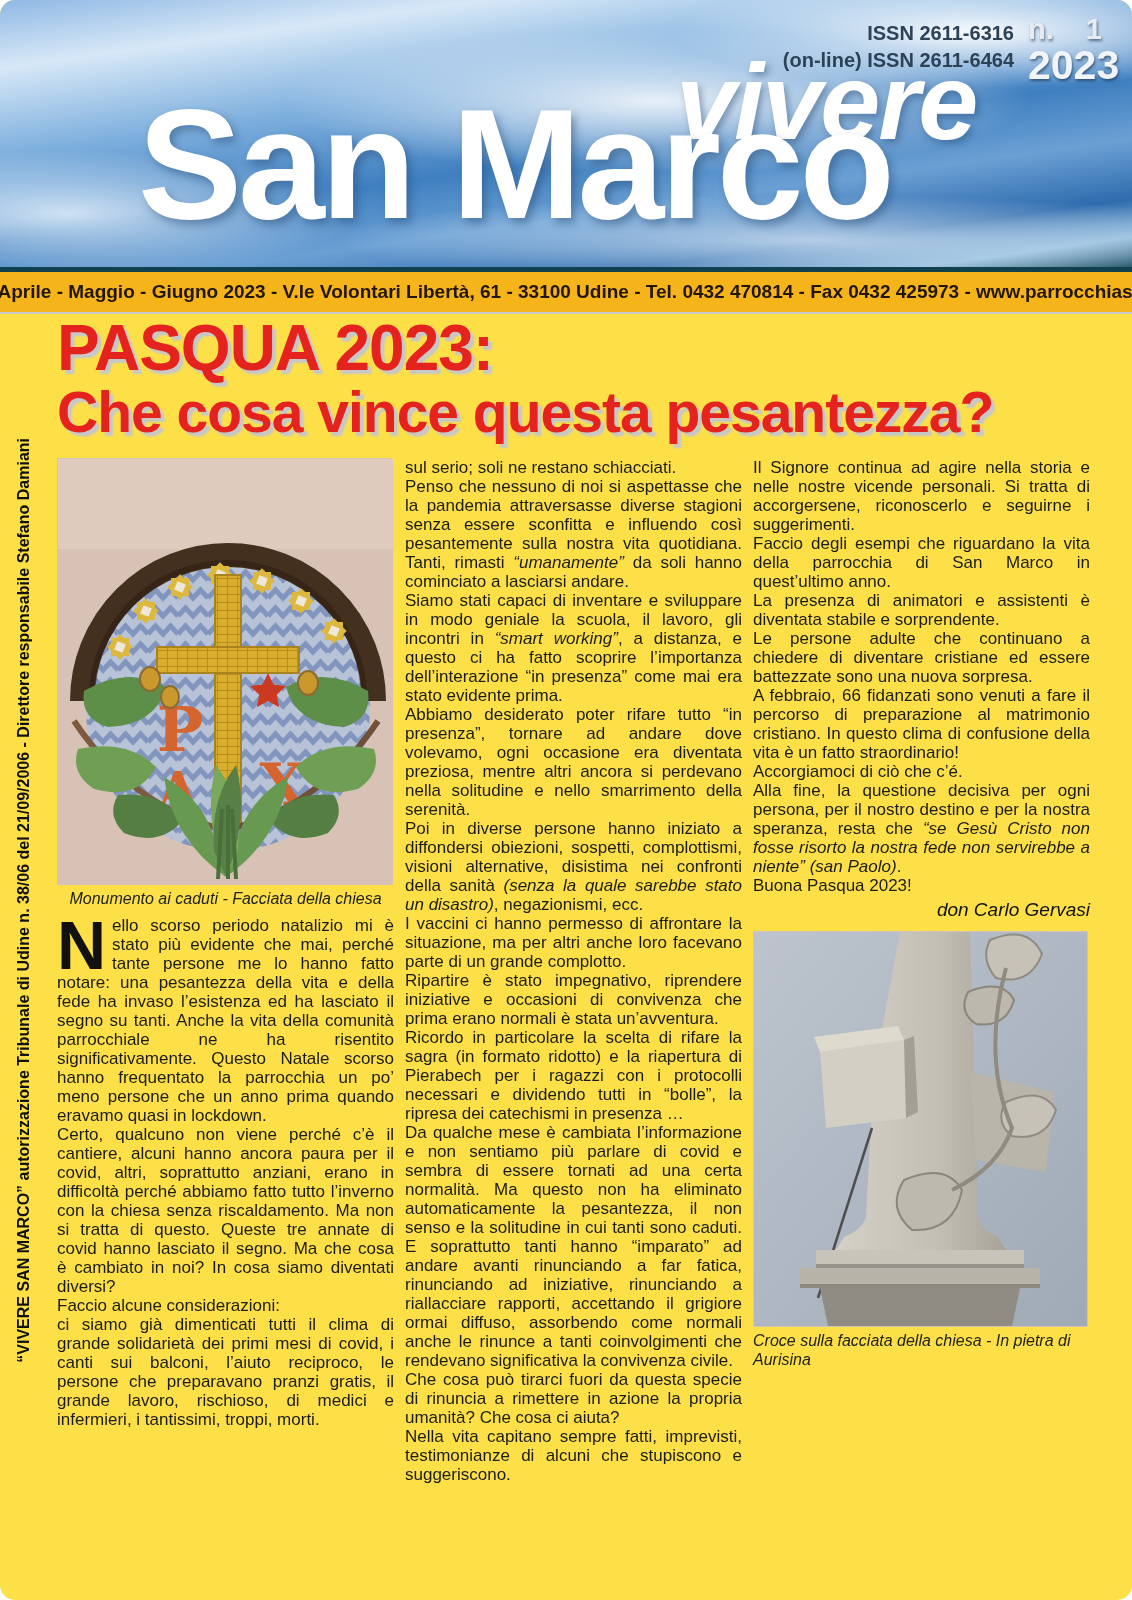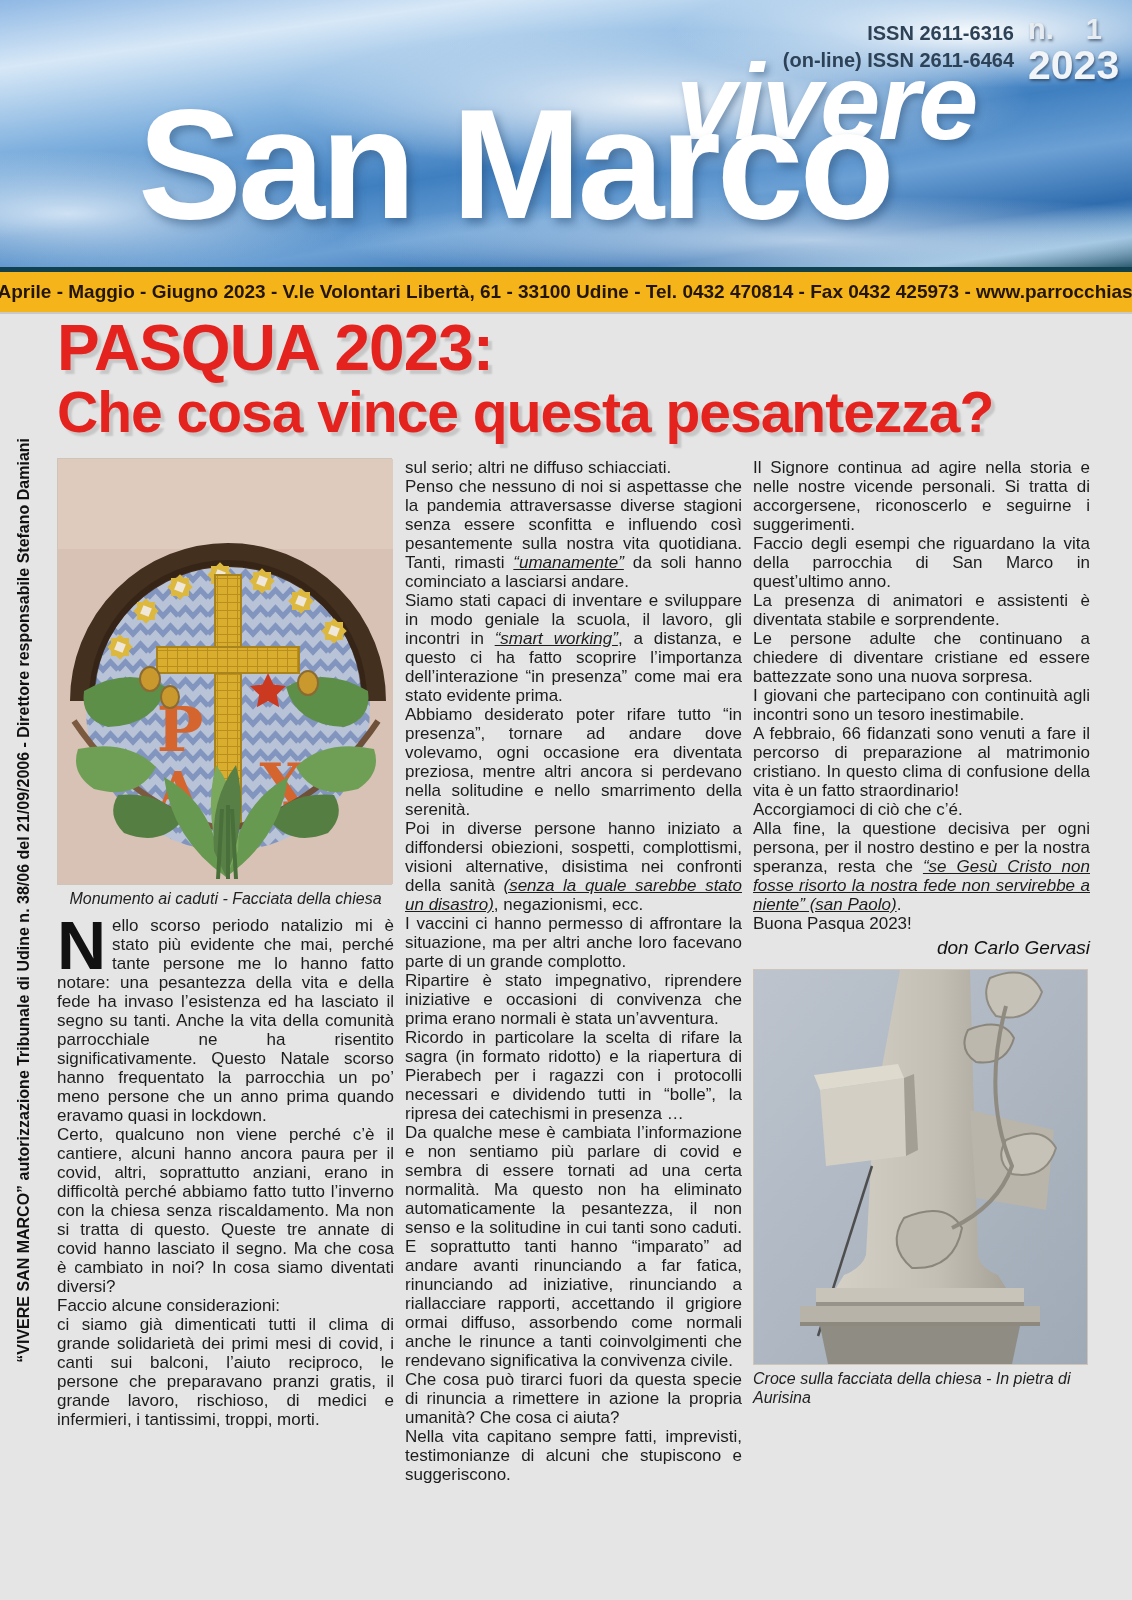--- a/index.html
+++ b/index.html
@@ -3,23 +3,23 @@
 <meta charset="utf-8">
 <style>
   :root{
     --headline-red:#e5231e;
     --band-yellow:#f4b41a;
     --band-text:#221503;
     --body-text:#1c1c1c;
   }
   html,body{margin:0;padding:0;background:#ffffff;}
   .page{
-    position:relative;width:1132px;height:1600px;background:#e5e5e5;
+    position:relative;width:1132px;height:1600px;background:#fde047;
     font-family:"Liberation Sans", sans-serif;color:var(--body-text);
-    overflow:hidden;margin:0 auto;
+    overflow:hidden;margin:0 auto;border-radius:15px;
   }
   
   .header{
     position:absolute;left:0;top:0;width:1132px;height:267px;
     background:
       radial-gradient(ellipse 430px 80px at 86% 12%, rgba(255,255,255,0.95), rgba(255,255,255,0) 70%),
       radial-gradient(ellipse 520px 100px at 58% 38%, rgba(255,255,255,0.85), rgba(255,255,255,0) 72%),
       radial-gradient(ellipse 420px 90px at 6% 80%, rgba(240,248,255,0.8), rgba(255,255,255,0) 70%),
       radial-gradient(ellipse 640px 60px at 72% 90%, rgba(225,238,250,0.75), rgba(255,255,255,0) 75%),
       linear-gradient(172deg,#8fb8e4 0%,#d7e8f7 16%,#7fb0de 36%,#3f7fc0 56%,#6ba0d4 70%,#2f6cae 84%,#8cb8da 93%,#1d4f66 100%);
@@ -79,21 +79,21 @@
   }
   
   .main{
     position:absolute;left:57px;top:458px;width:1033px;
     display:grid;grid-template-columns:337px 337px 337px;column-gap:11px;
   }
   .par{
     margin:0;font-size:17px;line-height:19px;text-align:justify;
     color:var(--body-text);
   }
-  .par .it{font-style:italic;text-decoration:underline;}
+  .par .it{font-style:italic;}
   .dropcap{
     float:left;font-size:68px;line-height:54px;font-weight:bold;
     padding:2px 6px 0 0;color:#111;
   }
   .photo-fig{margin:0 0 6px 0;}
   .photo{width:335px;border:1px solid #cfc4ba;box-sizing:border-box;line-height:0;}
   .photo svg{display:block;}
   .caption{
     font-size:16px;font-style:italic;color:#222;line-height:1.2;
     padding:4px 0 2px 0;
@@ -199,41 +199,40 @@
       <div class="paras">
           <p class="par"><span class="dropcap">N</span><span>ello scorso periodo natalizio mi è stato più evidente che mai, perché tante persone me lo hanno fatto notare: una pesantezza della vita e della fede ha invaso l’esistenza ed ha lasciato il segno su tanti. Anche la vita della comunità parrocchiale ne ha risentito significativamente. Questo Natale scorso hanno frequentato la parrocchia un po’ meno persone che un anno prima quando eravamo quasi in lockdown.</span></p>
           <p class="par"><span>Certo, qualcuno non viene perché c’è il cantiere, alcuni hanno ancora paura per il covid, altri, soprattutto anziani, erano in difficoltà perché abbiamo fatto tutto l’inverno con la chiesa senza riscaldamento. Ma non si tratta di questo. Queste tre annate di covid hanno lasciato il segno. Ma che cosa è cambiato in noi? In cosa siamo diventati diversi?</span></p>
           <p class="par"><span>Faccio alcune considerazioni:</span></p>
           <p class="par"><span>ci siamo già dimenticati tutti il clima di grande solidarietà dei primi mesi di covid, i canti sui balconi, l’aiuto reciproco, le persone che preparavano pranzi gratis, il grande lavoro, rischioso, di medici e infermieri, i tantissimi, troppi, morti.</span></p>
         </div>
     </div>
 
     <div class="col">
       <div class="paras">
-          <p class="par"><span>sul serio; altri ne diffuso schiacciati.</span></p>
+          <p class="par"><span>sul serio; soli ne restano schiacciati.</span></p>
           <p class="par"><span>Penso che nessuno di noi si aspettasse che la pandemia attraversasse diverse stagioni senza essere sconfitta e influendo così pesantemente sulla nostra vita quotidiana. Tanti, rimasti </span><span class="it">“umanamente”</span><span> da soli hanno cominciato a lasciarsi andare.</span></p>
           <p class="par"><span>Siamo stati capaci di inventare e sviluppare in modo geniale la scuola, il lavoro, gli incontri in </span><span class="it">“smart working”</span><span>, a distanza, e questo ci ha fatto scoprire l’importanza dell’interazione “in presenza” come mai era stato evidente prima.</span></p>
           <p class="par"><span>Abbiamo desiderato poter rifare tutto “in presenza”, tornare ad andare dove volevamo, ogni occasione era diventata preziosa, mentre altri ancora si perdevano nella solitudine e nello smarrimento della serenità.</span></p>
           <p class="par"><span>Poi in diverse persone hanno iniziato a diffondersi obiezioni, sospetti, complottismi, visioni alternative, disistima nei confronti della sanità </span><span class="it">(senza la quale sarebbe stato un disastro)</span><span>, negazionismi, ecc.</span></p>
           <p class="par"><span>I vaccini ci hanno permesso di affrontare la situazione, ma per altri anche loro facevano parte di un grande complotto.</span></p>
           <p class="par"><span>Ripartire è stato impegnativo, riprendere iniziative e occasioni di convivenza che prima erano normali è stata un’avventura.</span></p>
           <p class="par"><span>Ricordo in particolare la scelta di rifare la sagra (in formato ridotto) e la riapertura di Pierabech per i ragazzi con i protocolli necessari e dividendo tutti in “bolle”, la ripresa dei catechismi in presenza …</span></p>
           <p class="par"><span>Da qualche mese è cambiata l’informazione e non sentiamo più parlare di covid e sembra di essere tornati ad una certa normalità. Ma questo non ha eliminato automaticamente la pesantezza, il non senso e la solitudine in cui tanti sono caduti. E soprattutto tanti hanno “imparato” ad andare avanti rinunciando a far fatica, rinunciando ad iniziative, rinunciando a riallacciare rapporti, accettando il grigiore ormai diffuso, assorbendo come normali anche le rinunce a tanti coinvolgimenti che rendevano significativa la convivenza civile.</span></p>
           <p class="par"><span>Che cosa può tirarci fuori da questa specie di rinuncia a rimettere in azione la propria umanità? Che cosa ci aiuta?</span></p>
           <p class="par"><span>Nella vita capitano sempre fatti, imprevisti, testimonianze di alcuni che stupiscono e suggeriscono.</span></p>
         </div>
     </div>
 
     <div class="col">
       <div class="paras">
           <p class="par"><span>Il Signore continua ad agire nella storia e nelle nostre vicende personali. Si tratta di accorgersene, riconoscerlo e seguirne i suggerimenti.</span></p>
           <p class="par"><span>Faccio degli esempi che riguardano la vita della parrocchia di San Marco in quest’ultimo anno.</span></p>
           <p class="par"><span>La presenza di animatori e assistenti è diventata stabile e sorprendente.</span></p>
           <p class="par"><span>Le persone adulte che continuano a chiedere di diventare cristiane ed essere battezzate sono una nuova sorpresa.</span></p>
-          <p class="par"><span>I giovani che partecipano con continuità agli incontri sono un tesoro inestimabile.</span></p>
           <p class="par"><span>A febbraio, 66 fidanzati sono venuti a fare il percorso di preparazione al matrimonio cristiano. In questo clima di confusione della vita è un fatto straordinario!</span></p>
           <p class="par"><span>Accorgiamoci di ciò che c’é.</span></p>
           <p class="par"><span>Alla fine, la questione decisiva per ogni persona, per il nostro destino e per la nostra speranza, resta che </span><span class="it">“se Gesù Cristo non fosse risorto la nostra fede non servirebbe a niente” (san Paolo)</span><span>.</span></p>
           <p class="par"><span>Buona Pasqua 2023!</span></p>
         </div>
       <p class="author">don Carlo Gervasi</p>
       <figure class="photo-fig cross-fig">
         <div class="photo">
           <svg width="333" height="394" viewBox="0 0 333 394" xmlns="http://www.w3.org/2000/svg">
             <defs>

